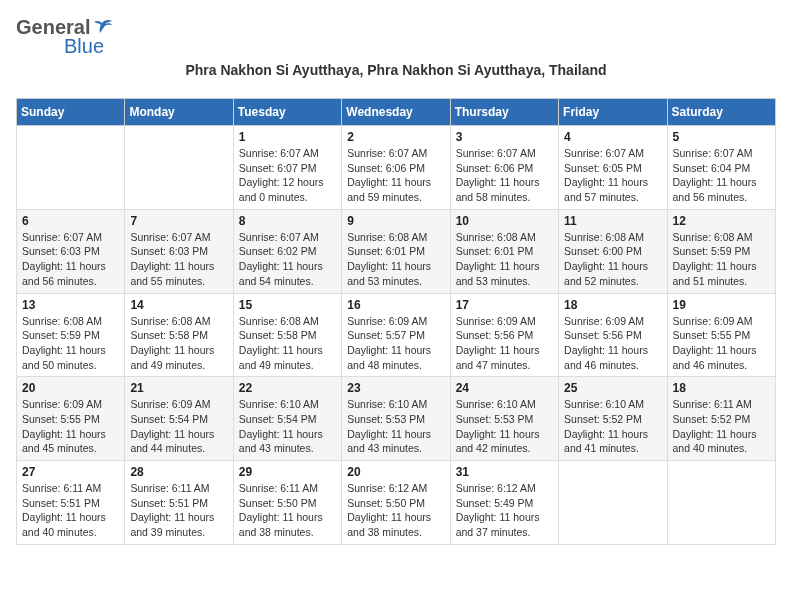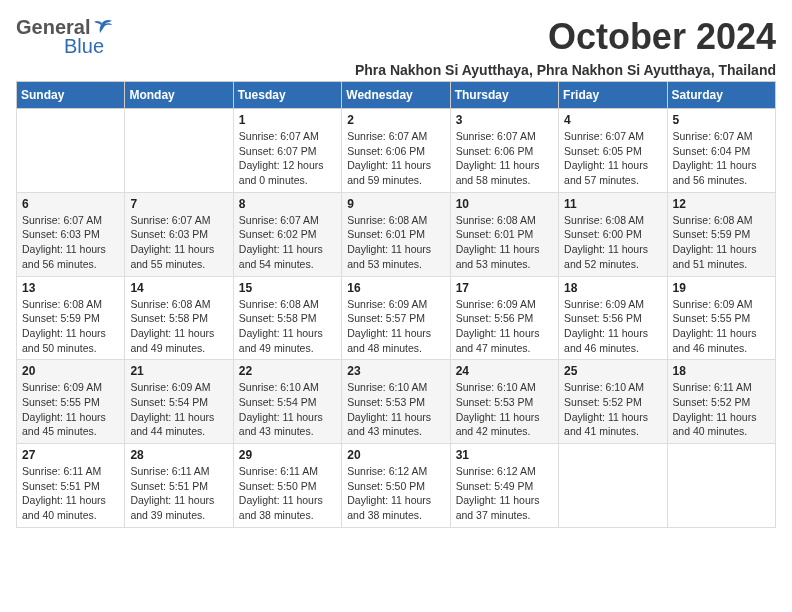--- a/index.html
+++ b/index.html
@@ -6,39 +6,38 @@
     body {
       font-family: Arial, sans-serif;
       background: #fff;
       width: 792px;
       min-height: 612px;
       padding: 16px;
     }
     .header {
       display: flex;
       align-items: flex-start;
-      justify-content: space-between;
       margin-bottom: 4px;
     }
     .logo {
       display: flex;
       flex-direction: column;
       align-items: flex-start;
     }
     .month-title {
       font-size: 36px;
       font-weight: bold;
       color: #333;
       text-align: right;
     }
     .subtitle {
-      text-align: right;
+      text-align: center;
       font-size: 14px;
       color: #333;
-      margin-bottom: 3px;
+      margin-bottom: 20px;
       font-weight: bold;
     }
     .calendar {
       width: 100%;
       border-collapse: collapse;
       font-size: 11px;
       padding-left: 32px;
     }
     .calendar th {
       background: #2e6db4;
@@ -83,21 +82,20 @@
   <div class="logo">
     <div style="display:flex;align-items:center;">
       <span style="font-size:20px;font-weight:bold;color:#555;">General</span>
       <svg width="20" height="18" viewBox="0 0 20 18" style="margin-left:2px;">
         <path d="M10 4 C12 1, 17 0, 20 2 C18 3, 15 3, 13 5 C16 4, 19 4, 20 6 C17 6, 14 5, 12 8 L8 14 C7 10, 8 7, 10 4Z" fill="#2e6db4"></path>
         <path d="M10 4 C8 2, 4 1, 2 3 C4 4, 7 4, 9 6Z" fill="#2e6db4"></path>
       </svg>
     </div>
     <span style="font-size:20px;font-weight:normal;color:#2e6db4;margin-top:-4px;margin-left:48px;">Blue</span>
   </div>
-  <div class="month-title">October 2024</div>
 </div>
 
 <div class="subtitle">Phra Nakhon Si Ayutthaya, Phra Nakhon Si Ayutthaya, Thailand</div>
 
 <table class="calendar">
   <thead>
     <tr>
     <th>Sunday</th>
         <th>Monday</th>
         <th>Tuesday</th>

